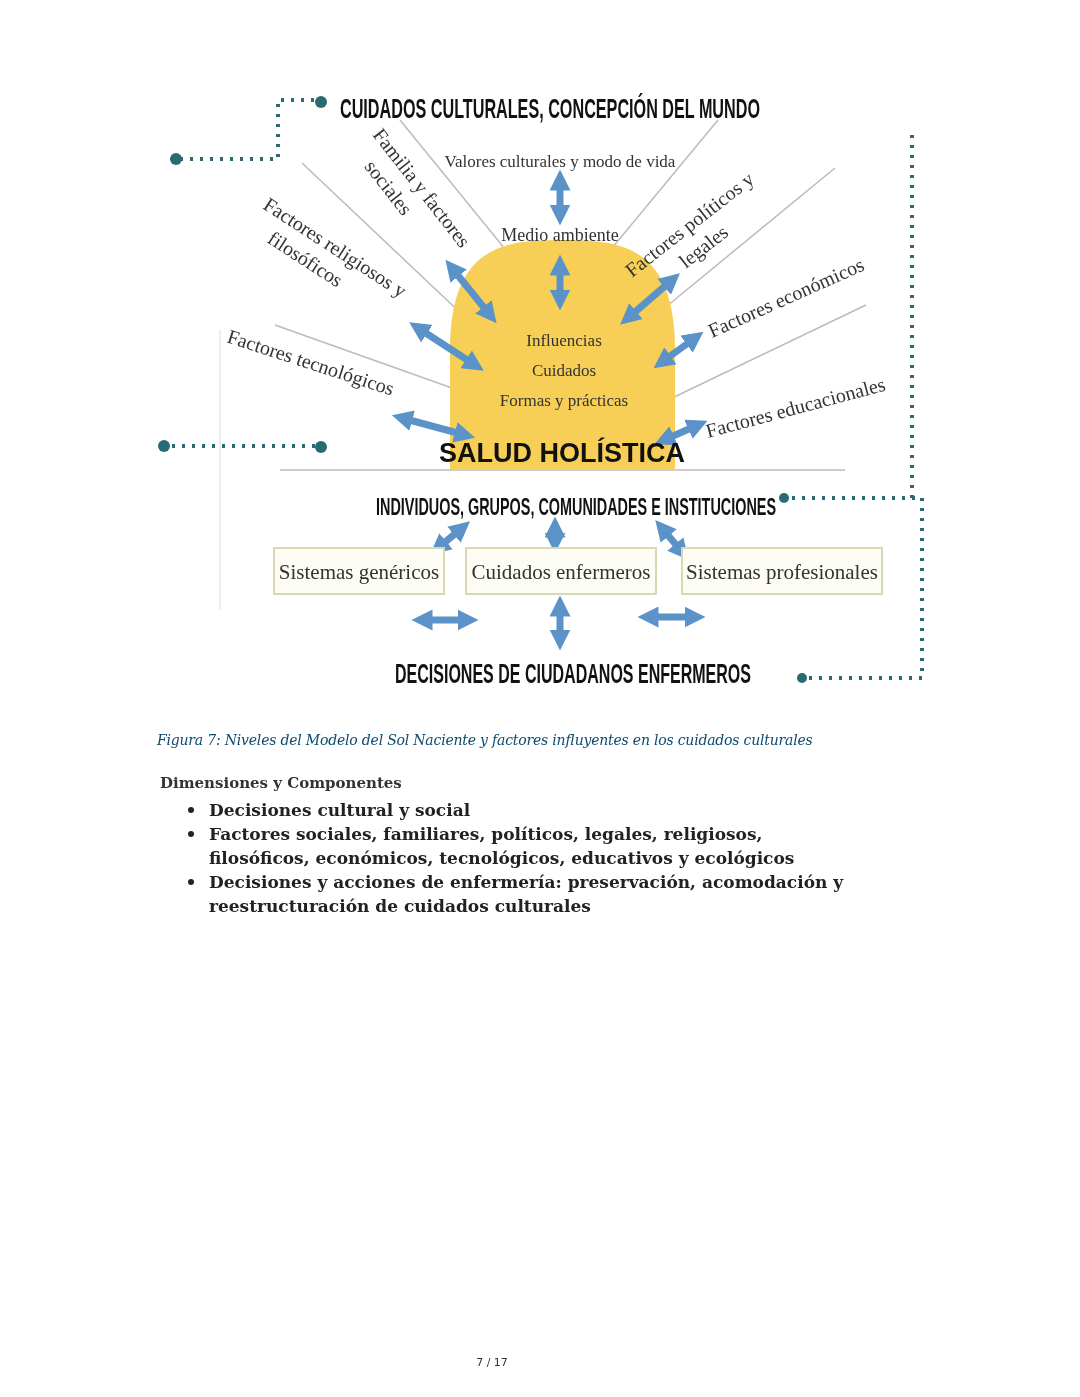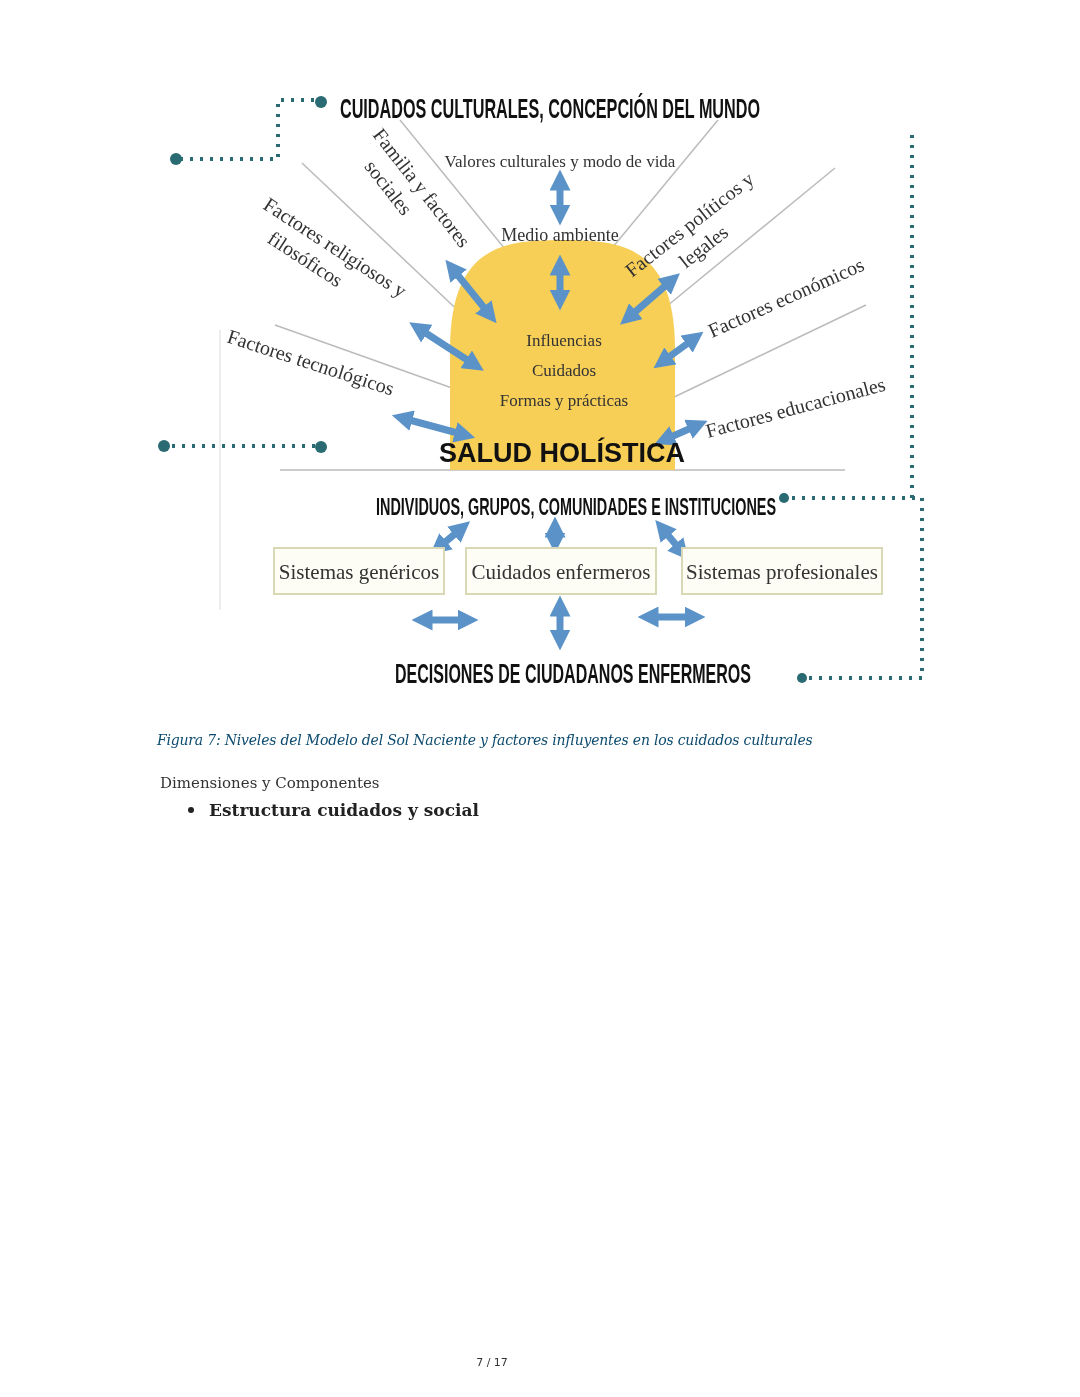--- a/index.html
+++ b/index.html
@@ -1,20 +1,20 @@
 <!DOCTYPE html>
 <html><head>
 <meta charset="utf-8">
 <style>
   html, body { margin:0; padding:0; background:#ffffff; }
   body { width:1080px; height:1397px; position:relative; overflow:hidden; font-family:"DejaVu Serif", serif; color:#222; }
   .figure { position:absolute; left:150px; top:80px; width:790px; height:620px; }
   .figure svg { position:absolute; left:0; top:0; }
   .caption { position:absolute; left:157px; top:732px; font-family:"DejaVu Serif", serif; font-style:italic; font-size:14px; color:#0c4a6e; letter-spacing:-0.2px; }
-  .section-title { position:absolute; left:160px; top:774px; font-family:"DejaVu Serif", serif; font-weight:normal; font-size:15px; color:#333; }
+  .section-title { position:absolute; left:160px; top:774px; font-family:"DejaVu Serif", serif; font-weight:bold; font-size:15px; color:#333; }
   ul.components { position:absolute; left:160px; top:798px; margin:0; padding:0 0 0 49px; list-style:none; width:640px; }
   ul.components li { position:relative; font-family:"DejaVu Serif", serif; font-weight:bold; font-size:17px; line-height:24px; color:#222; }
   ul.components li::before { content:""; position:absolute; left:-21px; top:9px; width:6px; height:6px; border-radius:50%; background:#222; }
   .page-num { position:absolute; left:0; width:984px; top:1356px; text-align:center; font-family:"DejaVu Sans", sans-serif; font-size:11px; color:#333; }
   .t-cond { font-family:"Liberation Sans", sans-serif; font-weight:bold; }
   .t-serif { font-family:"Liberation Serif", serif; }
 </style>
 </head>
 <body>
 
@@ -119,16 +119,18 @@
     </g>
 
     <text x="245" y="603" class="t-cond" font-size="28" fill="#111" textLength="356" lengthAdjust="spacingAndGlyphs">DECISIONES DE CIUDADANOS ENFERMEROS</text>
   </svg>
 </div>
 
 <div class="caption">Figura 7: Niveles del Modelo del Sol Naciente y factores influyentes en los cuidados culturales</div>
 
 <div class="section-title">Dimensiones y Componentes</div>
 <ul class="components">
-  <li>Estructura cuidados y social</li>
+  <li>Decisiones cultural y social</li>
+  <li>Factores sociales, familiares, políticos, legales, religiosos, filosóficos, económicos, tecnológicos, educativos y ecológicos</li>
+  <li>Decisiones y acciones de enfermería: preservación, acomodación y reestructuración de cuidados culturales</li>
 </ul>
 
 <div class="page-num">7 / 17</div>
 
 </body></html>

